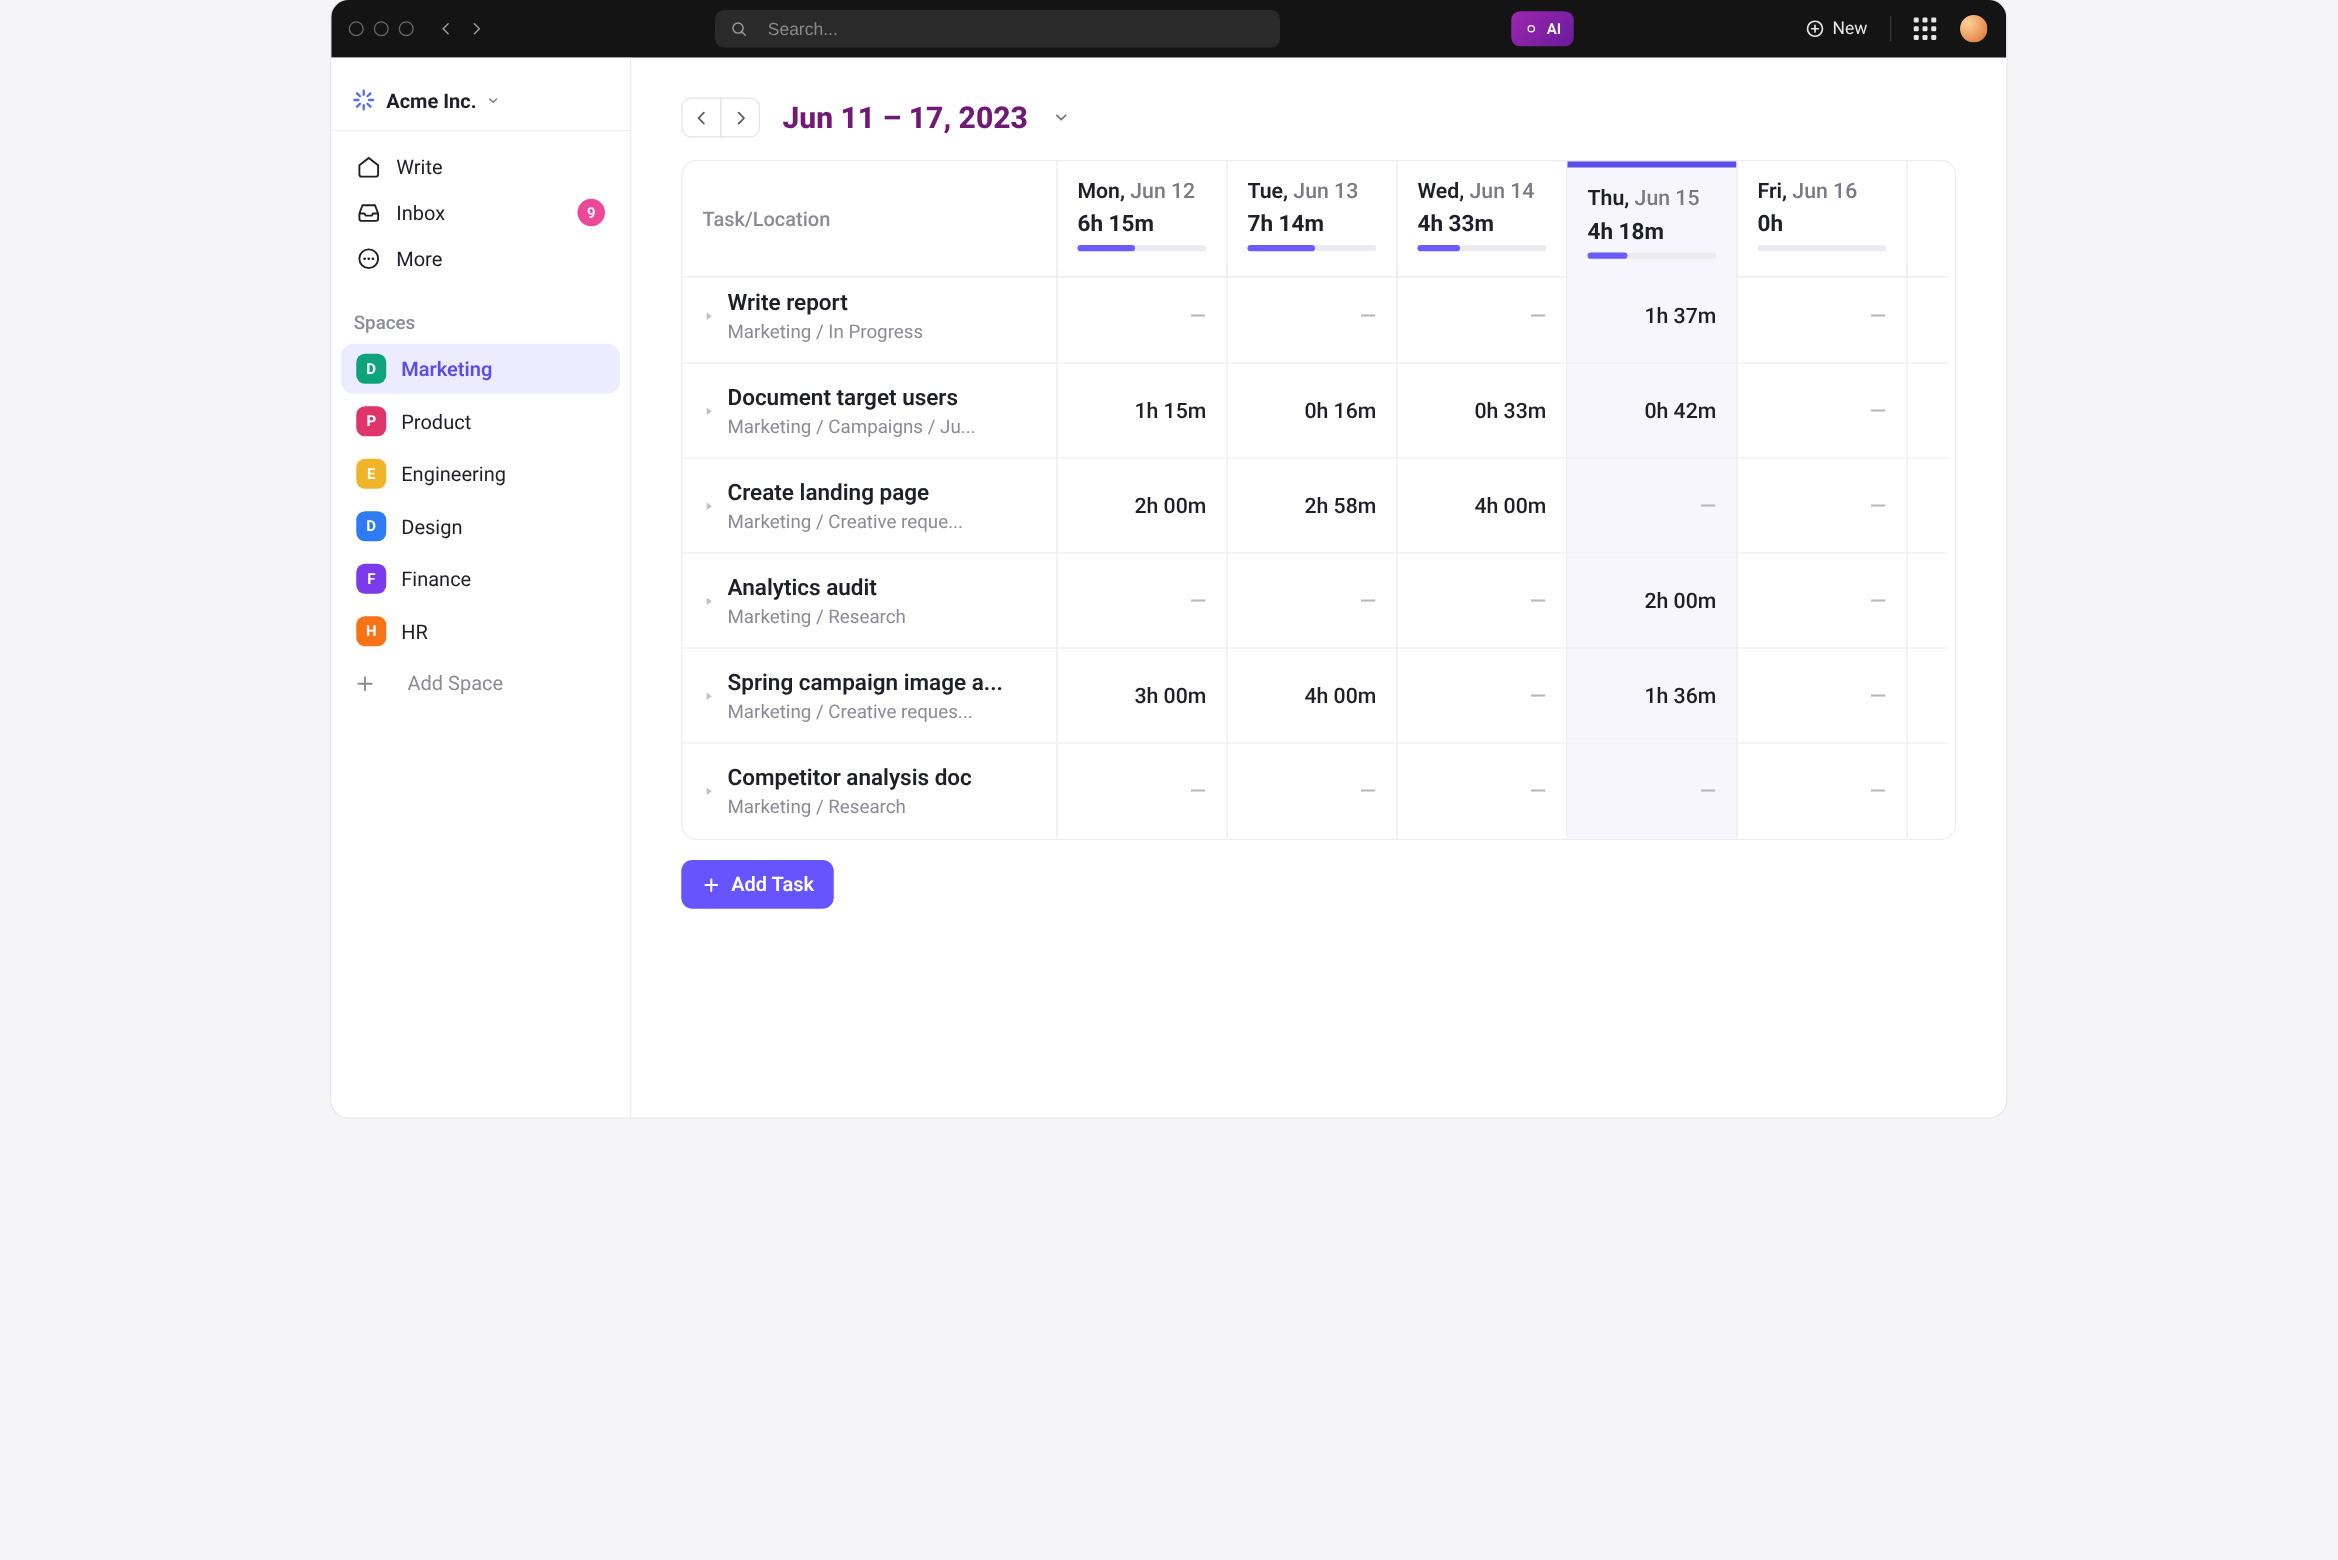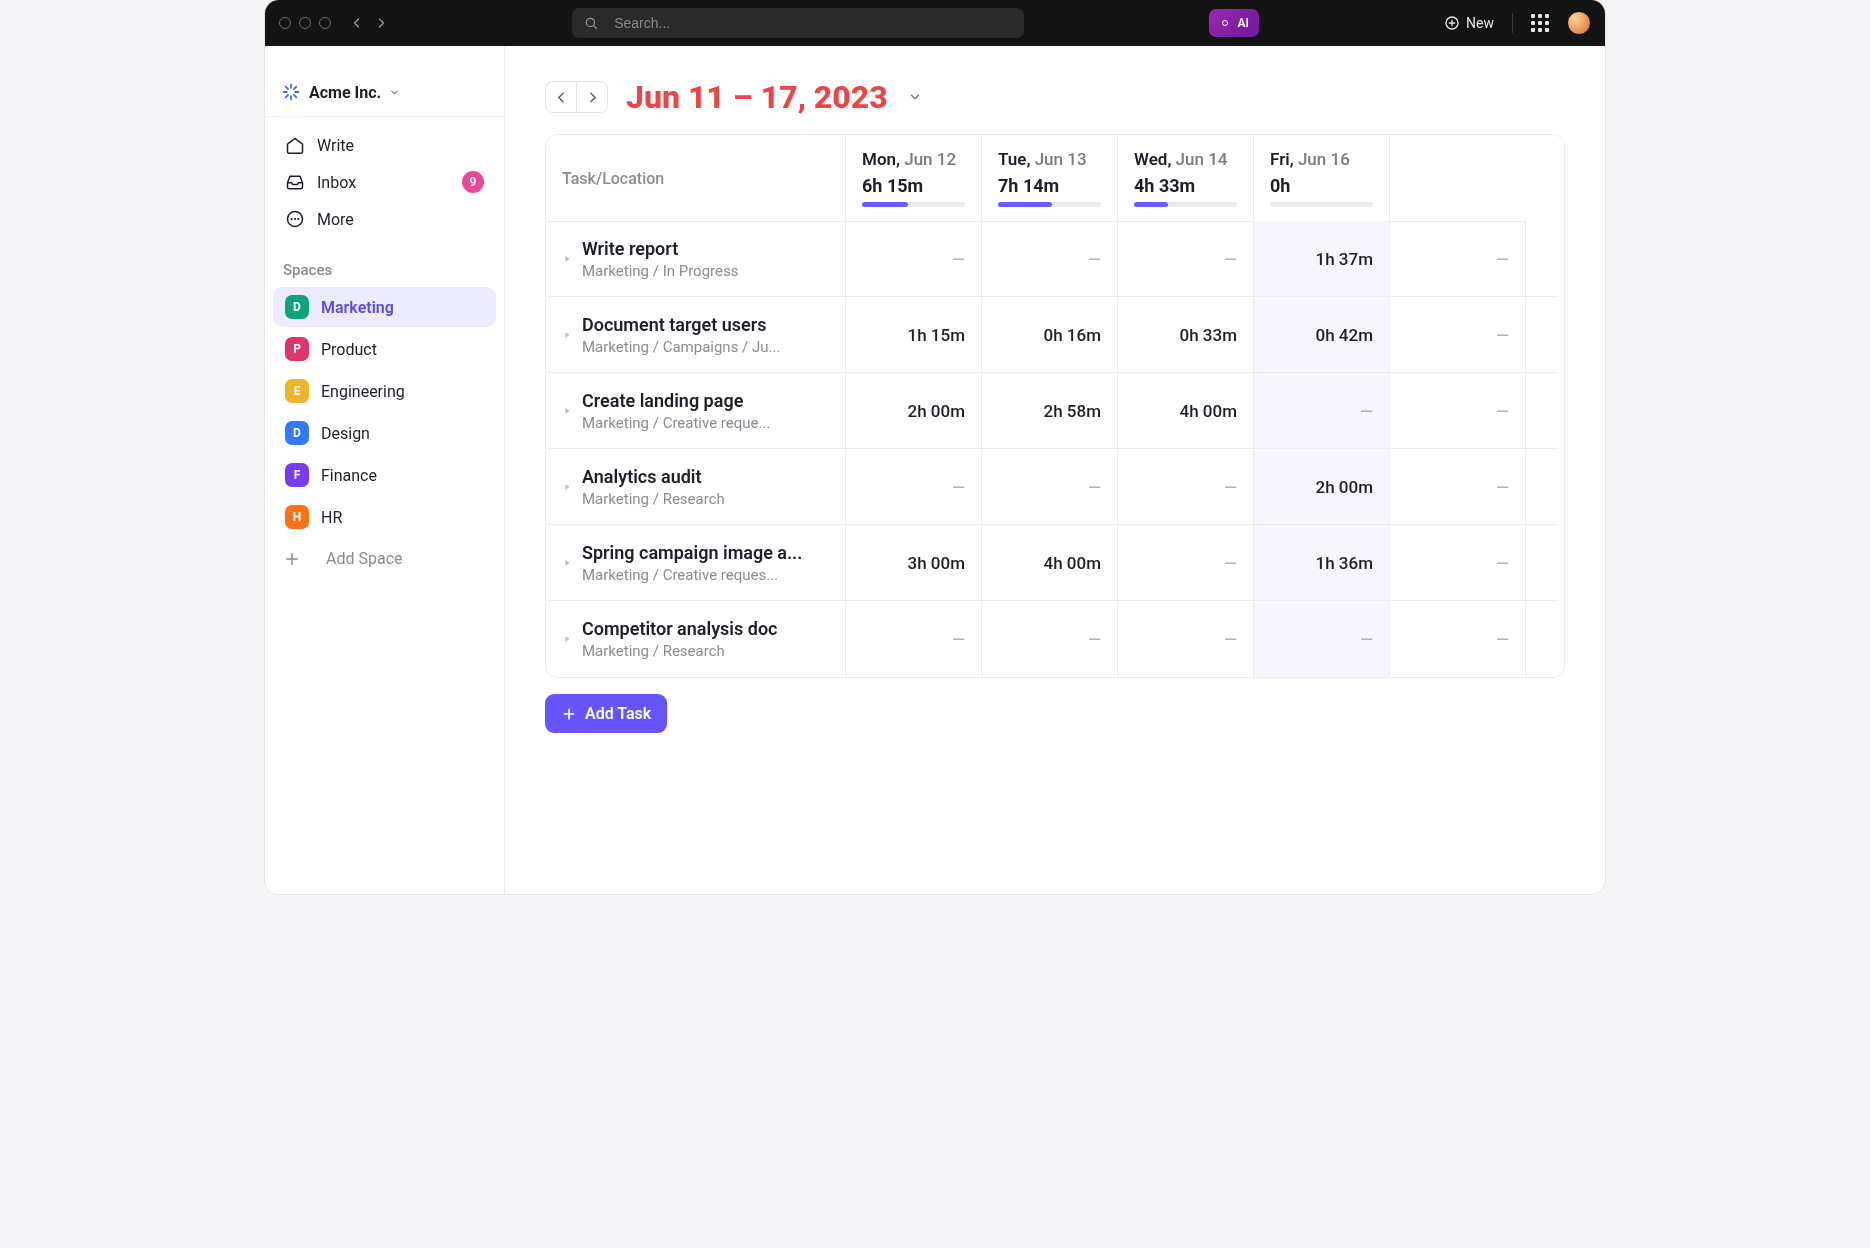--- a/index.html
+++ b/index.html
@@ -60,21 +60,21 @@
   .grid9 > span{ width:4px; height:4px; background:#e6e6e6; border-radius:1px;}
   .avatar { width:24px; height:24px; border-radius:50%; background: radial-gradient(circle at 30% 30%, #ffd29a, #d86b2d); border:1px solid #111;}
 
   
   .body { flex:1; display:flex; overflow:hidden;}
 
   .sidebar {
     width: 240px;
     border-right: 1px solid #ececee;
     background:#fff;
-    padding-top:26px;
+    padding-top:14px;
     overflow:hidden;
   }
   .workspace {
     display:flex; align-items:center; gap:8px;
     padding: 10px 16px 14px 16px;
     border-bottom:1px solid #f0f0f2;
   }
   .ws-logo{ width:20px; height:20px; }
   .ws-name{ font-weight:700; font-size:16px; color:#1f1f29;}
   .ws-chev{ color:#7a7a85; font-size:12px;}
@@ -108,21 +108,21 @@
   .main{ flex:1; padding:0 40px 30px 40px; overflow:hidden;}
 
   .range-bar{ display:flex; align-items:center; gap:14px; padding:32px 0 18px 0;}
   .arrow-btn{
     width:32px; height:32px; border:1px solid #e3e3e8; border-radius:8px;
     display:flex; align-items:center; justify-content:center;
     color:#5a5a66; cursor:pointer; font-size:15px;
   }
   .arrow-btn + .arrow-btn { margin-left:-1px; border-top-left-radius:0; border-bottom-left-radius:0;}
   .arrow-btn:first-child{ border-top-right-radius:0; border-bottom-right-radius:0;}
-  .range-title{ font-size:32px; font-weight:800; color:#ef4444; margin-left:4px;}
+  .range-title{ font-size:24px; font-weight:800; color:#701a75; margin-left:4px;}
   .range-chev{ color:#7a7a85; margin-left:6px; font-size:14px;}
 
   
   .sheet{
     border:1px solid #ececf0; border-radius:12px; overflow:hidden;
   }
   .row{
     display:grid;
     grid-template-columns: 300px repeat(5, 136px) 24px;
     align-items:stretch;
@@ -367,20 +367,28 @@
                 <span style="width:52%"></span>
               </div>
             </div>
             <div class="cell">
               <div class="day-dow">Wed, <span class="date">Jun 14</span></div>
      <div class="day-total">4h 33m</div>
      <div class="day-bar">
                 <span style="width:33%"></span>
               </div>
             </div>
+            <div class="cell current">
+              <div class="day-current-top"></div>
+              <div class="day-dow">Thu, <span class="date">Jun 15</span></div>
+     <div class="day-total">4h 18m</div>
+     <div class="day-bar">
+                <span style="width:31%"></span>
+              </div>
+            </div>
             <div class="cell">
               <div class="day-dow">Fri, <span class="date">Jun 16</span></div>
      <div class="day-total">0h</div>
      <div class="day-bar">
                 <span style="width:0%"></span>
               </div>
             </div>
             <div class="cell"></div>
           </div>
 

